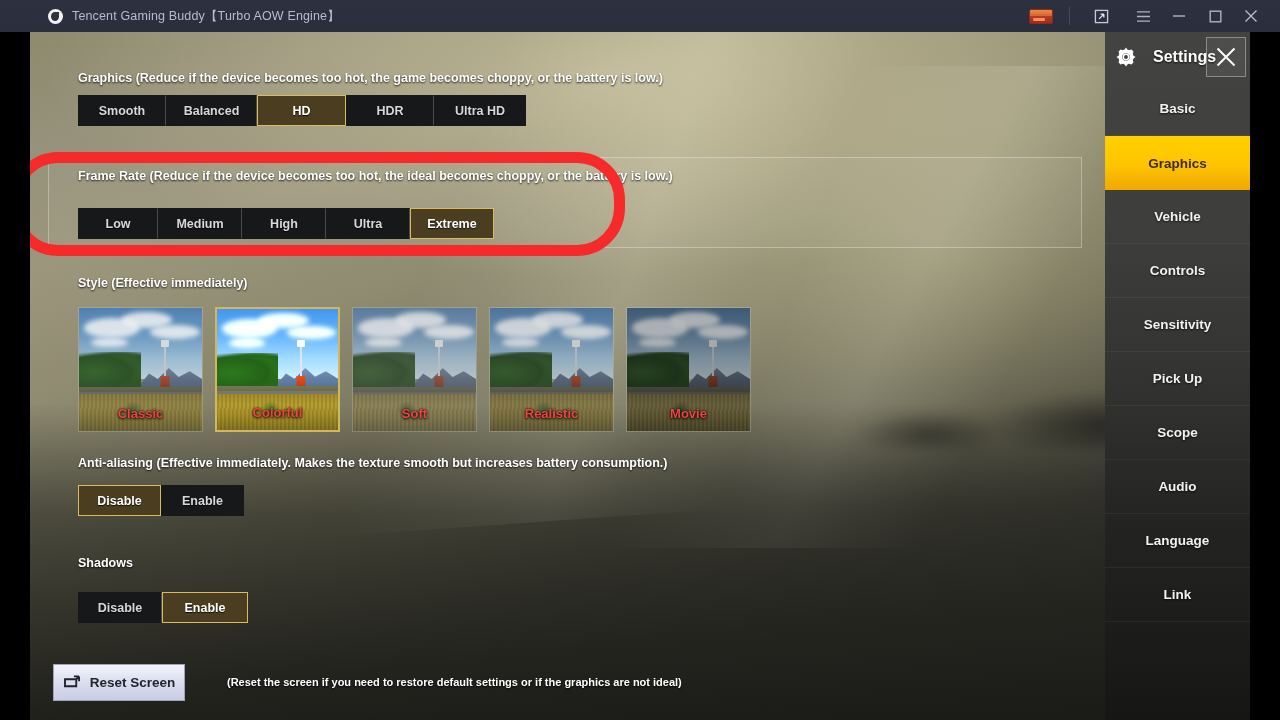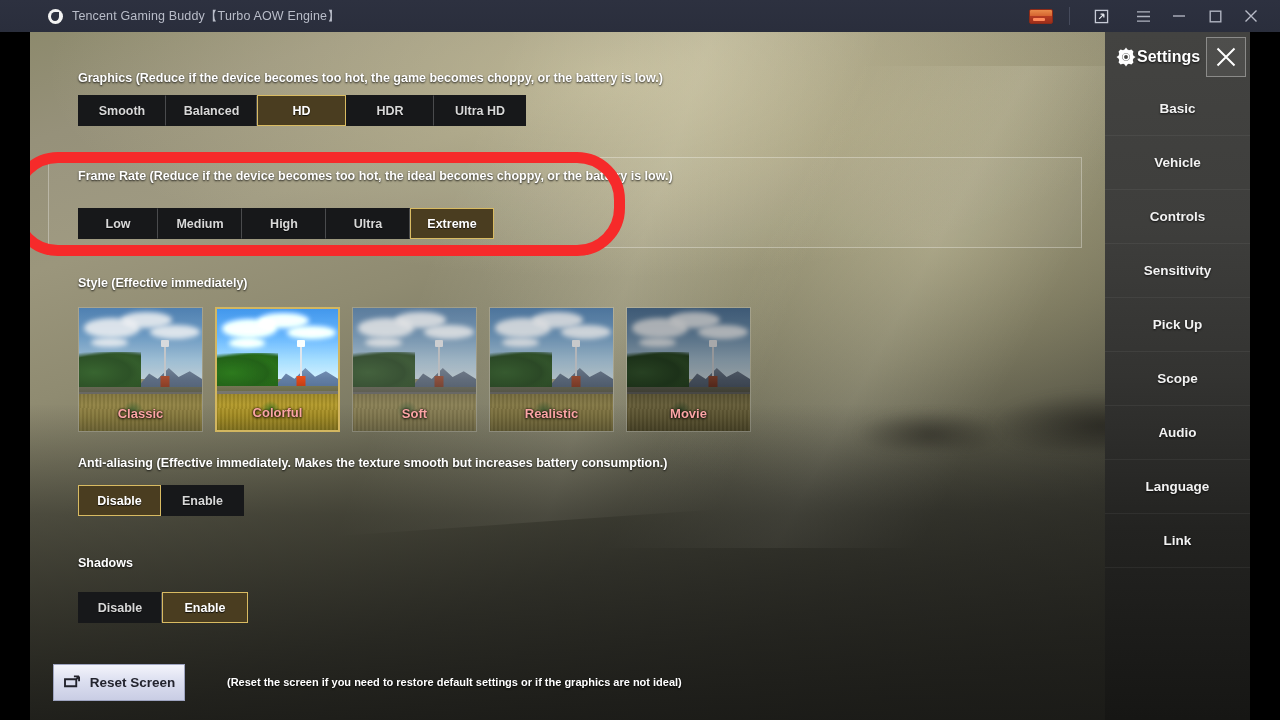--- a/index.html
+++ b/index.html
@@ -206,21 +206,21 @@
   .roadline {
     position:absolute; left:0; right:0; top:68%; height:3%;
     background: rgba(120,118,126,.55);
   }
   .bush {
     position:absolute; left:36%; top:76%; width:16%; height:12%;
     background: radial-gradient(ellipse at 50% 60%, #4e6b33 0%, rgba(78,107,51,0) 72%);
   }
   .thumb .tlabel {
     position:absolute; left:0; right:0; bottom:10px; text-align:center;
-    color:#fca5a5; font-size:13px; font-weight:bold;
+    color:#ef4444; font-size:13px; font-weight:bold;
     text-shadow: 0 1px 3px rgba(0,0,0,.9), 0 0 2px rgba(0,0,0,.9);
   }
   
   .g-classic  { filter: saturate(.92) brightness(.96); }
   .g-colorful { filter: saturate(1.35) brightness(1.10) contrast(1.04); }
   .g-realistic{ filter: saturate(.80) brightness(.88) contrast(1.02); }
   .g-soft     { filter: saturate(.70) brightness(.94) contrast(.92); }
   .g-movie    { filter: saturate(.62) brightness(.72) contrast(1.14); }
 
   
@@ -242,21 +242,21 @@
     position:absolute; right:30px; top:32px; width:145px; height:688px;
     background: linear-gradient(180deg,#434341 0%,#3e3e3c 28%,#333331 50%,#232321 72%,#161614 100%);
     z-index: 20;
   }
   .sb-head {
     height: 50px; display:flex; align-items:center; position:relative;
     padding-left: 10px;
   }
   .sb-gear { width:22px; height:22px; flex:none; }
   .sb-title {
-    color:#ffffff; font-size:16px; font-weight:bold; margin-left:0;
+    color:#ffffff; font-size:16px; font-weight:bold; margin-left:16px;
     text-shadow: 0 1px 2px rgba(0,0,0,.8);
   }
   .sb-close {
     position:absolute; right:4px; top:5px; width:40px; height:40px;
     border: 1px solid rgba(255,255,255,.35);
     background: rgba(255,255,255,.06);
     display:flex; align-items:center; justify-content:center;
   }
   .sb-item {
     height: 54px; display:flex; align-items:center; justify-content:center;
@@ -490,20 +490,23 @@
       <div class="sb-close">
         <svg width="22" height="22" viewBox="0 0 22 22">
           <path d="M2.5 2.5l17 17M19.5 2.5l-17 17" stroke="#ffffff" stroke-width="2"></path>
         </svg>
       </div>
     </div>
     <div id="sb-list">
         <div class="sb-item">
           <span>Basic</span>
         </div>
+        <div class="sb-item active">
+          <span>Graphics</span>
+        </div>
         <div class="sb-item">
           <span>Vehicle</span>
         </div>
         <div class="sb-item">
           <span>Controls</span>
         </div>
         <div class="sb-item">
           <span>Sensitivity</span>
         </div>
         <div class="sb-item">

